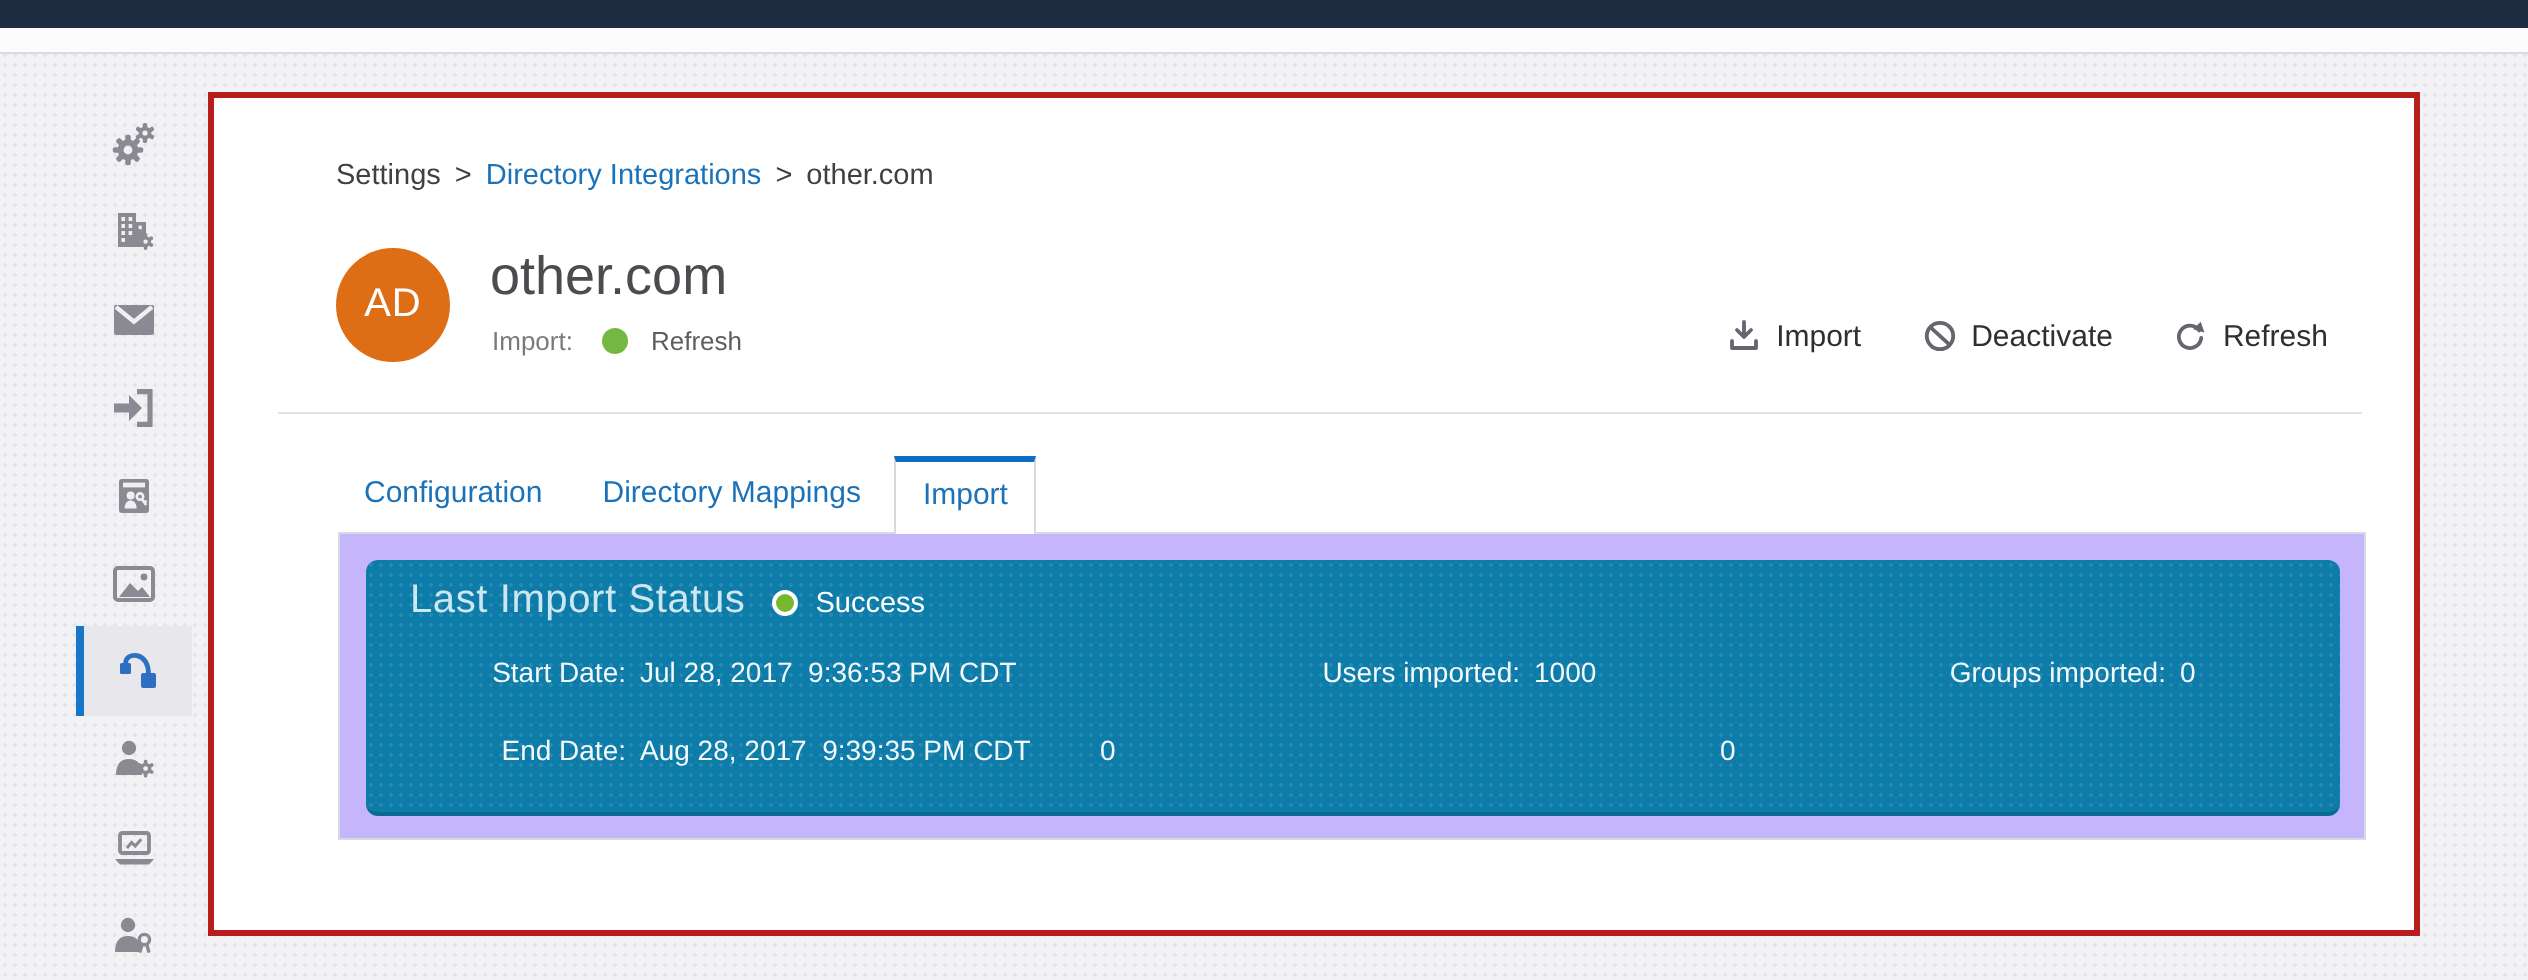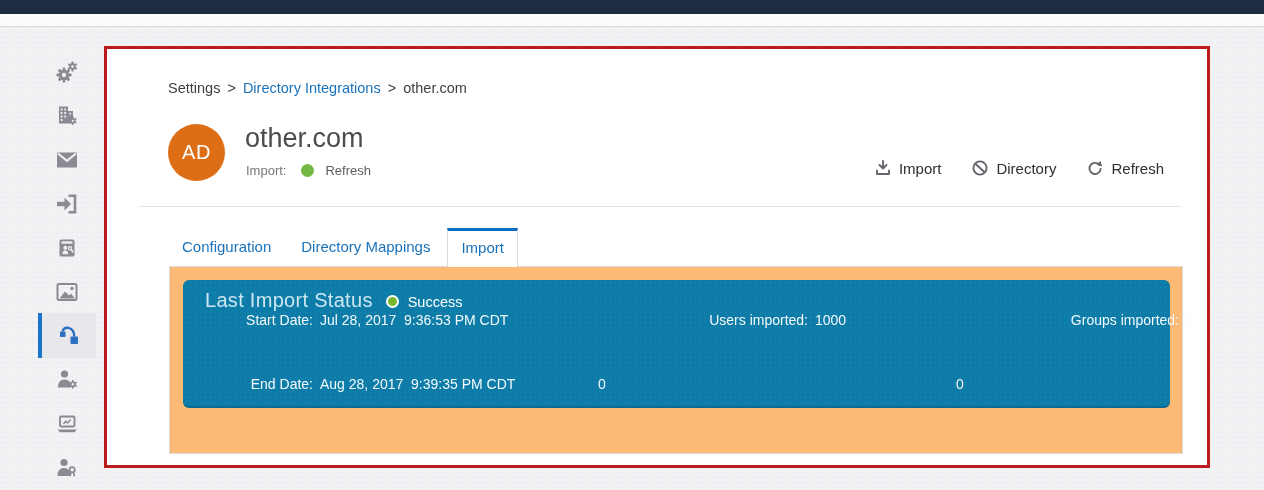--- a/index.html
+++ b/index.html
@@ -43,31 +43,31 @@
   .action-btn{display:flex;align-items:center;gap:7px;font-size:15px;color:#2e2e33;cursor:pointer;white-space:nowrap;}
   .action-btn svg{width:18px;height:18px;}
 
   .hdivider{position:absolute;left:32px;top:157px;width:1042px;height:0;border-top:1px solid #e2e2e7;}
 
   .tabs{position:absolute;left:62px;top:179px;display:flex;height:38px;align-items:stretch;z-index:3;}
   .tab{padding:0 13px;line-height:38px;font-size:15px;color:var(--accent-blue);cursor:pointer;margin-right:4px;}
   .tab.active{background:#fff;border:1px solid #d8dade;border-top:3px solid var(--tab-active-border);
     border-bottom:none;line-height:34px;height:39px;}
 
-  .tabpanel{position:absolute;left:62px;top:217px;width:1014px;height:188px;background:#fdba74;border:1px solid #d8dae2;z-index:1;}
+  .tabpanel{position:absolute;left:62px;top:217px;width:1014px;height:154px;background:#c4b5fd;border:1px solid #d8dae2;z-index:1;}
 
   .blue-panel{position:absolute;left:13px;top:13px;width:987px;height:128px;border-radius:6px;
     background-color:var(--panel-bg);
     background-image:radial-gradient(rgba(255,255,255,.10) 0.8px, transparent 0.9px);background-size:5px 5px;
     border-bottom:2px solid #0a6b92;color:#f4fafc;}
   .bp-head{display:flex;align-items:center;padding:9px 0 0 22px;}
   .bp-title{font-size:20px;color:var(--panel-title-color);letter-spacing:.3px;}
   .bp-dot{width:13px;height:13px;border-radius:50%;background:var(--success-green);border:2px solid #fff;margin:2px 0 0 13px;}
   .bp-status{font-size:14.5px;color:#ffffff;margin-left:9px;padding-top:2px;}
-  .bp-grid{display:grid;grid-template-columns:360px 310px 1fr;row-gap:23px;font-size:14px;gap:48px;}
+  .bp-grid{display:grid;grid-template-columns:360px 310px 1fr;row-gap:23px;margin-top:16px;font-size:14px;}
   .cell{display:flex;}
   .lbl{text-align:right;white-space:pre;}
   .val{margin-left:7px;white-space:pre;}
   .c1 .lbl{width:130px;} .c2 .lbl{width:217px;} .c3 .lbl{width:230px;}
 
   .ic{fill:var(--sidebar-icon);}
   .ics{stroke:var(--sidebar-icon);}
   .bg{fill:#f0f0f3;}
   .sel .ic{fill:var(--sidebar-selected-icon);} .sel .ics{stroke:var(--sidebar-selected-icon);}
   .aic{stroke:#65656d;fill:none;stroke-width:1.9;stroke-linecap:round;stroke-linejoin:round;}
@@ -214,21 +214,21 @@
       <svg viewBox="0 0 18 18">
         <path class="aic" d="M9 2 v7 M5.5 6 L9 9.5 L12.5 6 M3 11.5 v3.5 h12 v-3.5"></path>
       </svg>
       <span>Import</span>
     </div>
     <div class="action-btn">
       <svg viewBox="0 0 18 18">
         <circle class="aic" cx="9" cy="9" r="6.6"></circle>
         <path class="aic" d="M4.4 4.8 L13.6 13.2"></path>
       </svg>
-      <span>Directory</span>
+      <span>Deactivate</span>
     </div>
     <div class="action-btn">
       <svg viewBox="0 0 18 18">
         <path class="aic" d="M13.6 6.2 A5.6 5.6 0 1 0 14.6 10"></path>
         <polygon points="10.5,5.6 16.2,7.2 14.4,1.9" fill="#65656d" stroke="none"></polygon>
       </svg>
       <span>Refresh</span>
     </div>
   </div>
 

